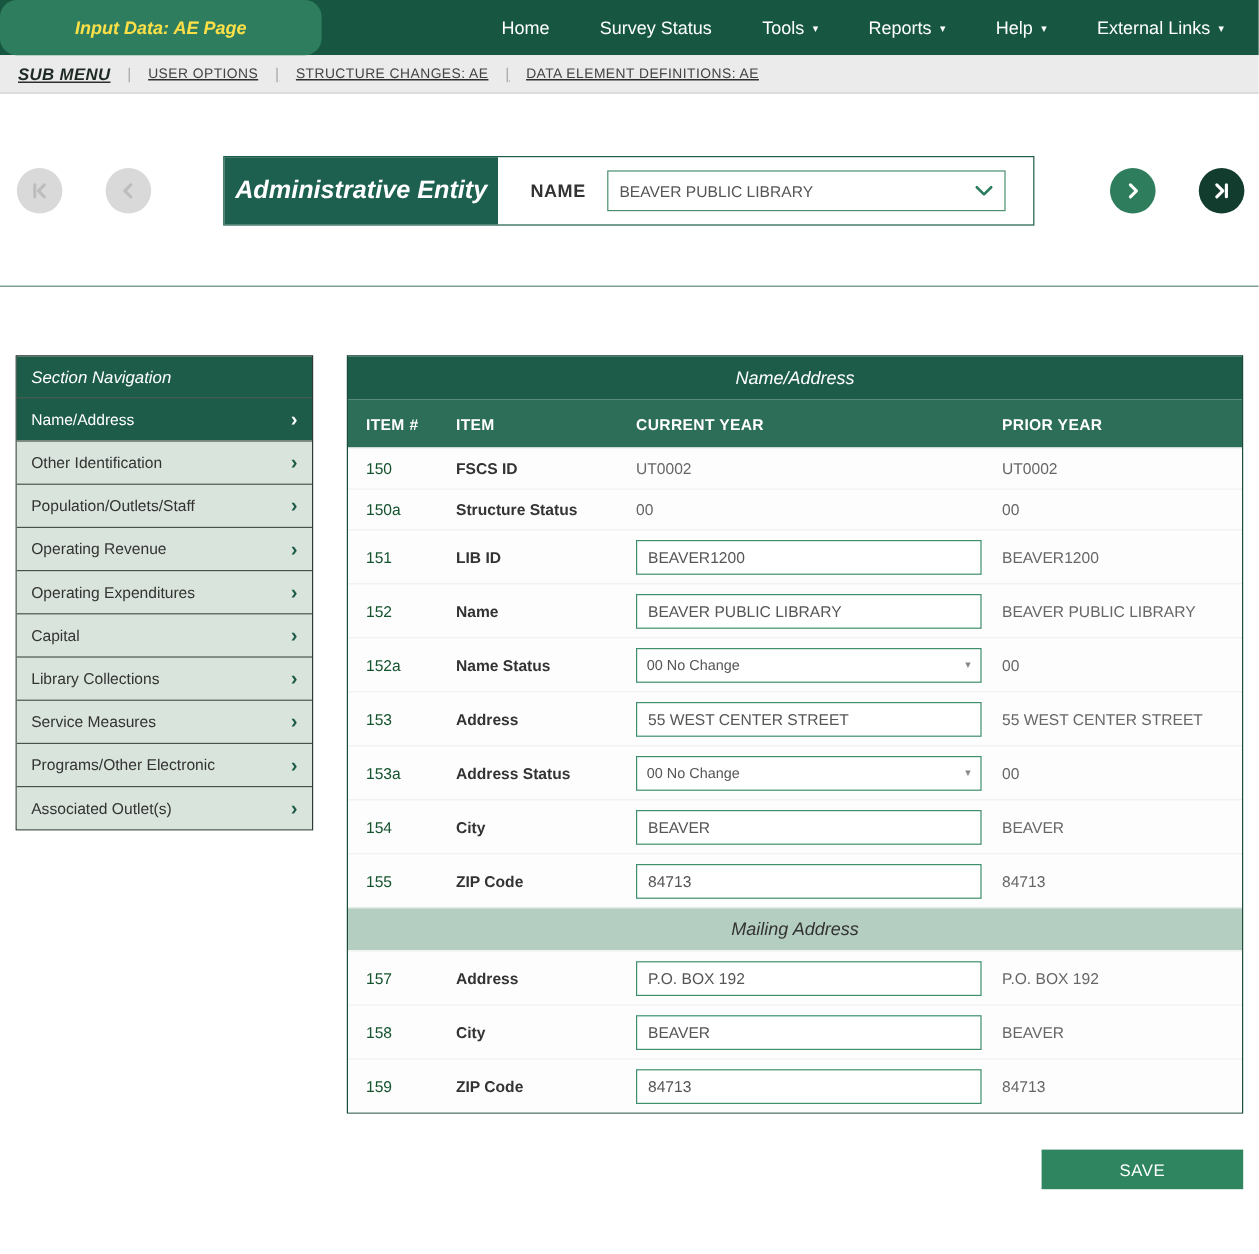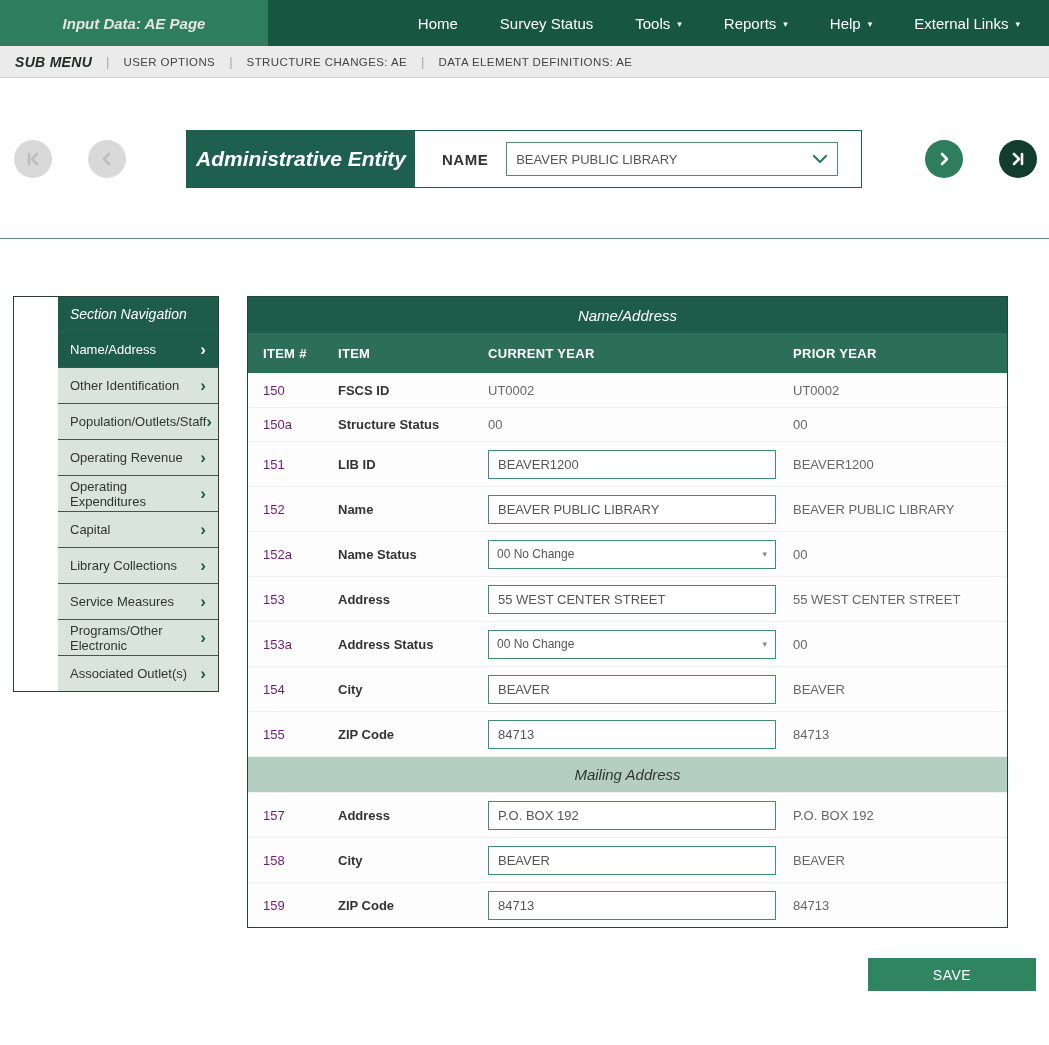--- a/index.html
+++ b/index.html
@@ -7,36 +7,37 @@
     margin: 0;
     width: 1049px;
     background: #ffffff;
     font-family: "Liberation Sans", sans-serif;
     -webkit-font-smoothing: antialiased;
   }
 
   
   .navbar { display: flex; align-items: stretch; height: 46px; background: #175742; }
   .nav-tab {
-    width: 268px; background: #2e7d5e; color: #e5e5e5;
+    width: 268px; background: #2e7d5e; color: #fde047;
     font-style: italic; font-weight: bold; font-size: 15px;
     display: flex; align-items: center; justify-content: center;
     cursor: pointer;
+    border-radius: 14px;
   }
   .nav-items { flex: 1; display: flex; align-items: stretch; justify-content: flex-end; padding-right: 8px; }
   .nav-item {
     color: #fff; font-size: 15px; padding: 0 21px; cursor: pointer;
     display: flex; align-items: center; gap: 7px; text-decoration: none;
   }
   .nav-item .caret { font-size: 9px; line-height: 1; margin-top: 2px; }
 
   
   .submenu {
     height: 32px; background: #ebebeb; border-bottom: 1px solid #cfcfcf;
-    display: flex; align-items: center; padding: 0 15px; gap: 14px;
+    display: flex; align-items: center; padding: 0 15px; gap: 14px; text-decoration: underline;
   }
   .submenu-title { font-weight: bold; font-style: italic; font-size: 14px; color: #1f2a24; letter-spacing: .3px; }
   .submenu-sep { color: #a9a9a9; font-size: 13px; }
   .submenu-item { font-size: 11.5px; color: #444; letter-spacing: .4px; cursor: pointer; text-decoration: none; }
 
   
   .pager-row { margin-top: 52px; height: 58px; display: flex; align-items: center; padding-left: 14px; }
   .circle-btn {
     width: 38px; height: 38px; border-radius: 50%; border: none; padding: 0;
     display: flex; align-items: center; justify-content: center; cursor: pointer; flex: none;
@@ -62,21 +63,21 @@
     display: flex; align-items: center; justify-content: space-between;
     padding: 0 9px; font-size: 13px; color: #555; cursor: pointer; background: #fff;
   }
   .pager-row .next { margin-left: 63px; }
 
   .divider { margin-top: 50px; border: none; border-top: 1px solid #5d8a78; }
 
   
   .content { display: flex; margin-top: 57px; padding: 0 13px; align-items: flex-start; }
 
-  .sidebar { width: 206px; border: 1px solid #2e3c33; flex: none; padding-left: 44px; }
+  .sidebar { width: 248px; border: 1px solid #2e3c33; flex: none; }
   .sidebar-header {
     height: 34px; background: #1d5c49; color: #fff; font-style: italic; font-size: 14px;
     display: flex; align-items: center; padding-left: 12px;
   }
   .sidebar-item {
     height: 36px; background: #d9e4dc; border-top: 1px solid #46554c;
     display: flex; align-items: center; justify-content: space-between;
     padding: 0 12px; font-size: 13px; color: #333; cursor: pointer;
   }
   .sidebar-item .chev { color: #1d5c49; font-weight: bold; font-size: 17px; line-height: 1; }
@@ -94,21 +95,21 @@
     background: #2d6e59; height: 40px; align-items: center;
     color: #ffffff; font-weight: bold; font-size: 13px; letter-spacing: .3px;
   }
   .thead .hc:first-child { padding-left: 15px; }
   .trow {
     display: grid; grid-template-columns: 90px 150px 305px 1fr;
     align-items: center; min-height: 34px; background: #fdfdfd;
     border-top: 1px solid #edf2ee; font-size: 13px;
   }
   .trow.tall { min-height: 45px; }
-  .trow .num { padding-left: 15px; color: #701a75; }
+  .trow .num { padding-left: 15px; color: #14532d; }
   .trow .name { font-weight: bold; color: #333; }
   .trow .cur, .trow .prior { color: #666; }
   .trow.section-row {
     display: flex; align-items: center; justify-content: center;
     min-height: 36px; background: #b5cec2; font-style: italic; font-size: 15px; color: #333;
   }
   .cell-input {
     width: 288px; height: 29px; border: 1px solid #3f8e6c; padding: 0 9px;
     font-size: 13px; color: #555; font-family: inherit; background: #fff;
   }

